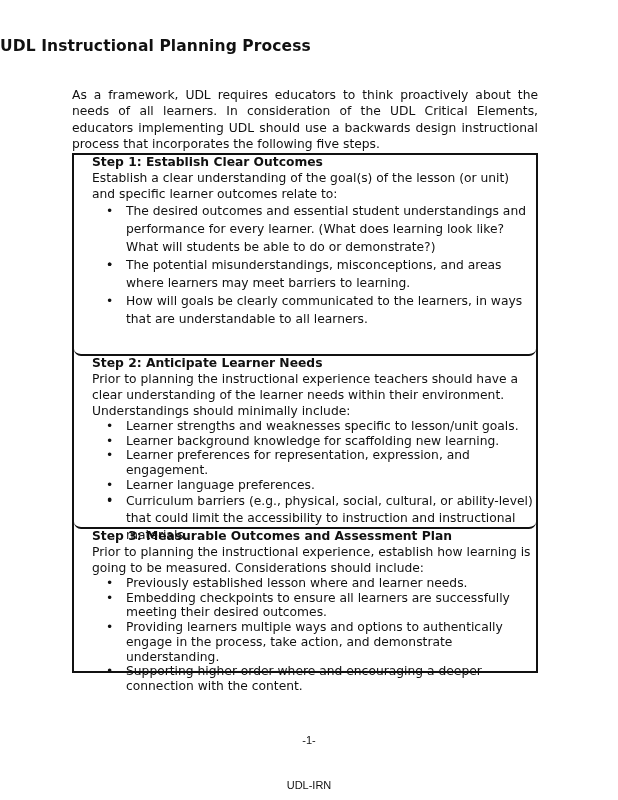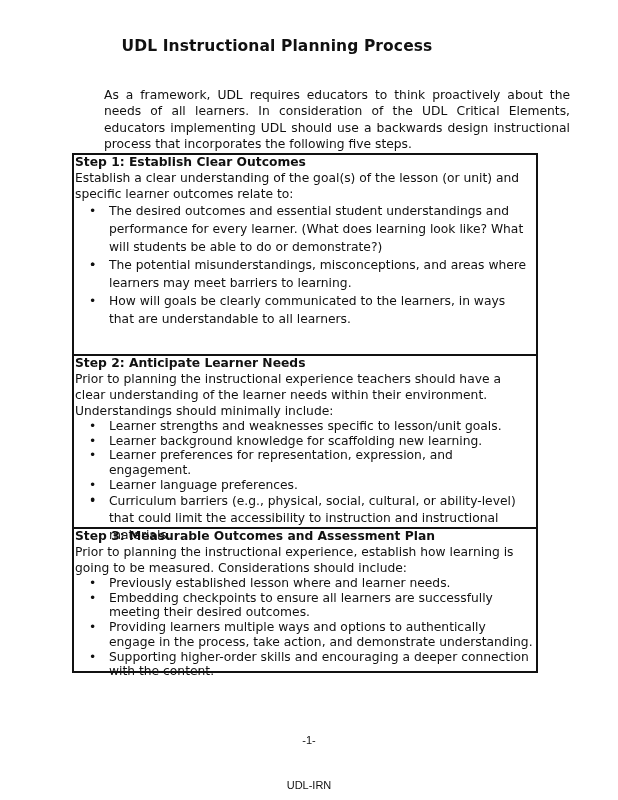--- a/index.html
+++ b/index.html
@@ -1,24 +1,24 @@
 <!DOCTYPE html>
 <html><head>
 <meta charset="utf-8">
 <style>
   html, body { margin:0; padding:0; background:#ffffff; }
   body { width:618px; height:800px; position:relative; overflow:hidden;
          font-family:"DejaVu Sans", sans-serif; color:#111; }
-  .title { position:absolute; left:0; width:554px; top:37px; text-align:center;
+  .title { position:absolute; left:0; width:554px; top:37px; text-align:left;
            font-weight:bold; font-size:15.5px; letter-spacing:0.1px; }
   .intro { position:absolute; left:72px; width:466px; top:87px;
-           font-size:12.3px; line-height:16.3px; text-align:justify;margin-left:32px; }
+           font-size:12.3px; line-height:16.3px; text-align:justify; }
   .steps { position:absolute; left:72px; top:153px; width:466px;
            border:2px solid #111; box-sizing:border-box; }
-  .step { border-bottom:2px solid #111; padding:0 2px 8px 1px; box-sizing:border-box; }
+  .step { border-bottom:2px solid #111; padding:0 2px 8px 18px; box-sizing:border-box;border-radius:7px; }
   .step:last-child { border-bottom:none; padding-bottom:0; }
   .step-1 { height:201px; }
   .step-2 { height:173px; }
   .step-3 { height:142px; }
   .step-title { font-weight:bold; font-size:12.3px; line-height:15px; margin-top:0; }
   .step-desc { font-size:12.3px; line-height:16px; }
   ul { margin:0; padding:0; list-style:none; }
   li { position:relative; padding-left:34px; font-size:12.3px; }
   li .bullet { position:absolute; left:14px; top:0; }
   .step-1 li { line-height:18px; }
@@ -102,21 +102,21 @@
       <li>
         <span class="bullet">•</span>
         <span>Embedding checkpoints to ensure all learners are successfully meeting their desired outcomes.</span>
       </li>
       <li>
         <span class="bullet">•</span>
         <span>Providing learners multiple ways and options to authentically engage in the process, take action, and demonstrate understanding.</span>
       </li>
       <li>
         <span class="bullet">•</span>
-        <span>Supporting higher-order skills and encouraging a deeper connection with the content.</span>
+        <span>Supporting higher-order where and encouraging a deeper connection with the content.</span>
       </li>
     </ul>
   </div>
 
 </div>
 
 <div class="footer page-num">-1-</div>
 <div class="footer footer-label">UDL-IRN</div>
 
 </body></html>

